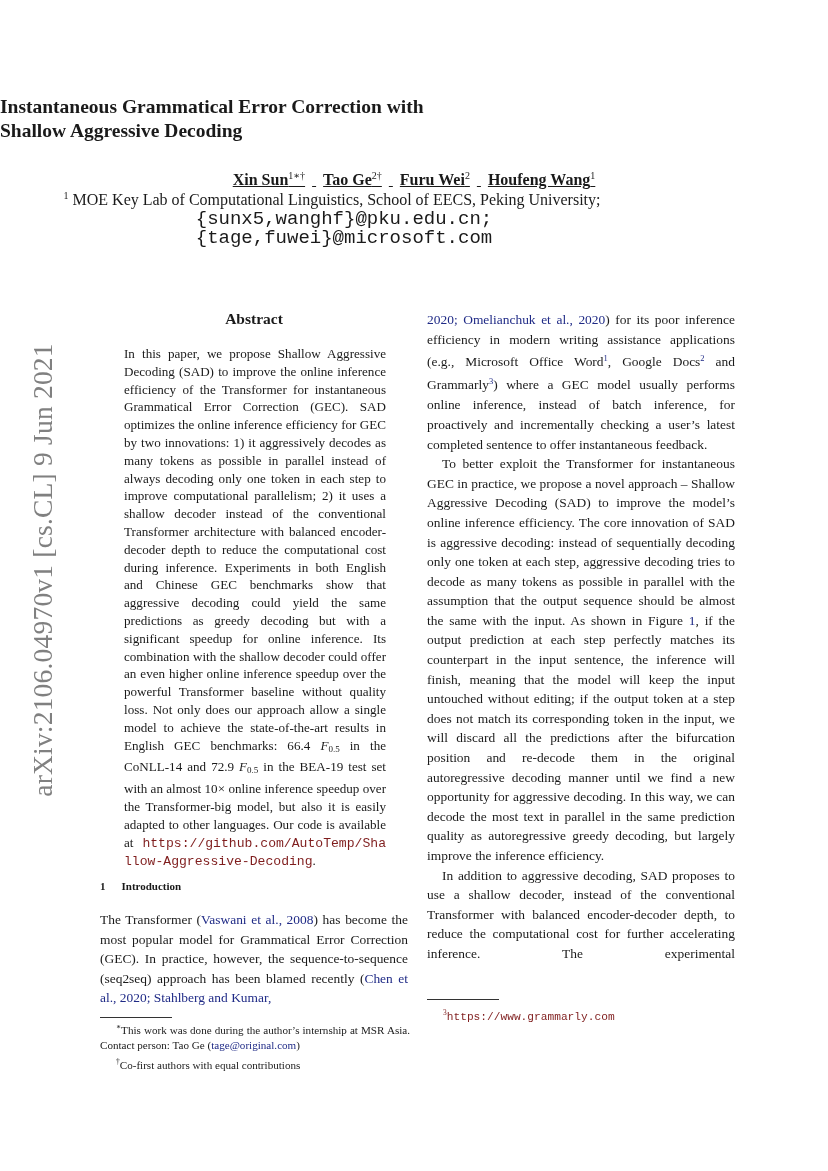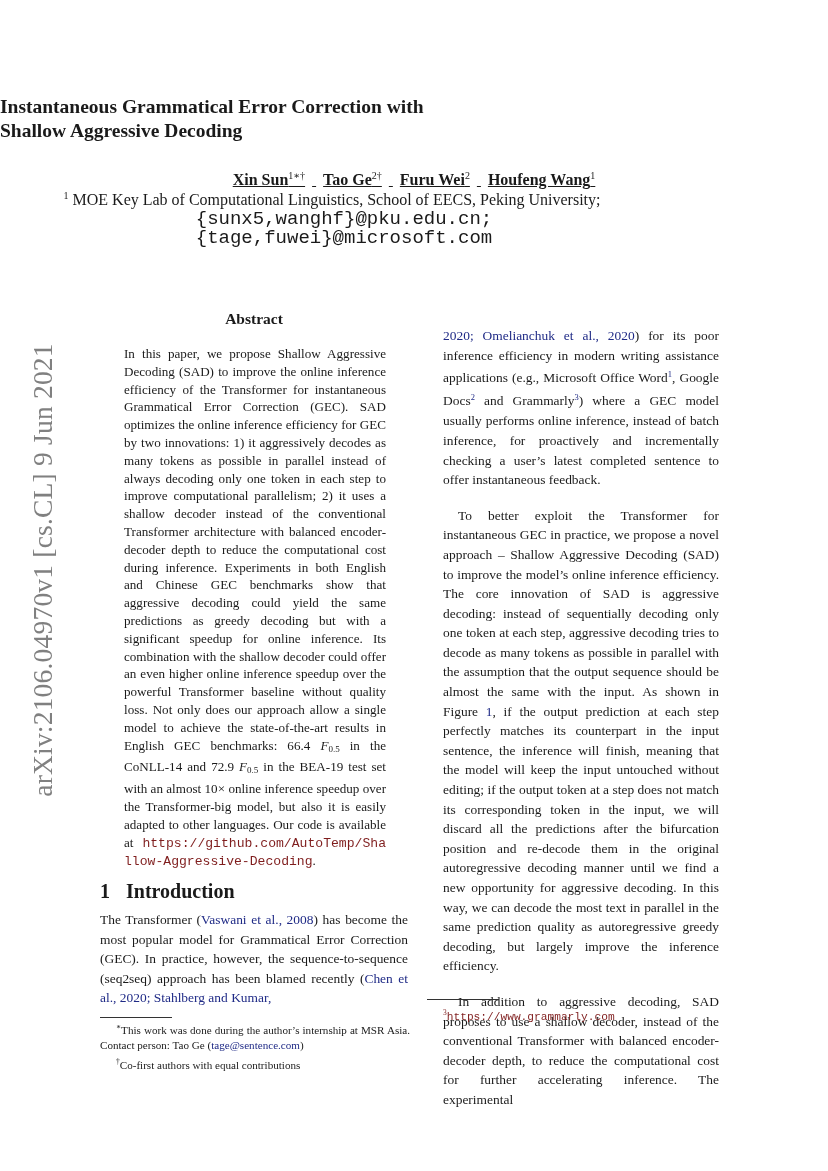--- a/index.html
+++ b/index.html
@@ -18,31 +18,31 @@
   #authors { position: absolute; left: 0; width: 828px; top: 166px; text-align: center;
              font-weight: bold; font-size: 16px; line-height: 20px; text-decoration: underline; }
   #authors .author { margin: 0 7px; }
   #authors sup { font-size: 10px; font-weight: normal; }
   #affil { position: absolute; left: 0; width: 664px; top: 186px; text-align: center; font-size: 16px; line-height: 19.5px; }
   #affil sup { font-size: 10px; }
   #affil .mono { font-size: 19px; padding-left: 24px; }
 
   #abstract-heading { position: absolute; left: 100px; width: 308px; top: 310px; text-align: center; font-weight: bold; font-size: 15.5px; }
   #abstract-body { position: absolute; left: 124px; width: 262px; top: 345px; font-size: 13.1px; line-height: 17.8px; text-align: justify; }
-  #intro-heading { position: absolute; left: 100px; top: 880px; font-weight: bold; font-size: 20px; }
+  #intro-heading { position: absolute; left: 100px; top: 880px; font-weight: bold; font-size: 11px; }
   #intro-heading .num { margin-right: 16px; }
   #intro-body { position: absolute; left: 100px; width: 308px; top: 910px; font-size: 13.45px; line-height: 19.5px; text-align: justify; }
 
   .fn-rule { position: absolute; width: 72px; height: 0; border-top: 1px solid #333; }
   #fn-left { position: absolute; left: 100px; width: 310px; top: 1019px; font-size: 11.1px; line-height: 15.5px; text-align: justify; }
   #fn-left .fn { text-indent: 16px; }
   #fn-left sup { font-size: 7.5px; }
 
   #right-body { position: absolute; left: 427px; width: 308px; top: 310px; font-size: 13.45px; line-height: 19.6px; text-align: justify; }
-  #right-body p { margin: 16px; }
+  #right-body p { margin: 0; }
   #right-body p.indent { text-indent: 15px; }
   #right-body sup { font-size: 8.5px; }
 
   #fn-right { position: absolute; left: 427px; width: 310px; top: 1005px; font-size: 11.2px; line-height: 15.5px; }
   #fn-right .fn { text-indent: 16px; }
   #fn-right sup { font-size: 7.5px; font-family: "Liberation Serif", serif; }
   i { font-style: italic; }
   .sub { font-size: 9px; vertical-align: -2px; font-style: normal; }
 </style>
 </head>
@@ -72,21 +72,21 @@
 
 <div id="abstract-heading">Abstract</div>
 <div id="abstract-body"><span>In this paper, we propose Shallow Aggressive Decoding (SAD) to improve the online inference efficiency of the Transformer for instantaneous Grammatical Error Correction (GEC). SAD optimizes the online inference efficiency for GEC by two innovations: 1) it aggressively decodes as many tokens as possible in parallel instead of always decoding only one token in each step to improve computational parallelism; 2) it uses a shallow decoder instead of the conventional Transformer architecture with balanced encoder-decoder depth to reduce the computational cost during inference. Experiments in both English and Chinese GEC benchmarks show that aggressive decoding could yield the same predictions as greedy decoding but with a significant speedup for online inference. Its combination with the shallow decoder could offer an even higher online inference speedup over the powerful Transformer baseline without quality loss. Not only does our approach allow a single model to achieve the state-of-the-art results in English GEC benchmarks: 66.4 </span><i><span>F</span><span class="sub">0.5</span></i><span> in the CoNLL-14 and 72.9 </span><i><span>F</span><span class="sub">0.5</span></i><span> in the BEA-19 test set with an almost 10× online inference speedup over the Transformer-big model, but also it is easily adapted to other languages. Our code is available at </span><span class="monolink" style="word-break: break-all;">https://github.com/AutoTemp/Shallow-Aggressive-Decoding</span><span>.</span></div>
 
 <div id="intro-heading"><span class="num">1</span><span>Introduction</span></div>
 
 <div id="intro-body"><span>The Transformer (</span><a class="link">Vaswani et al., 2008</a><span>) has become the most popular model for Grammatical Error Correction (GEC). In practice, however, the sequence-to-sequence (seq2seq) approach has been blamed recently (</span><a class="link">Chen et al., 2020</a><span class="link">; </span><a class="link">Stahlberg and Kumar,</a></div>
 
 <div class="fn-rule" style="left:100px; top:1017px;"></div>
 <div id="fn-left">
-  <div class="fn"><sup>∗</sup><span>This work was done during the author’s internship at MSR Asia. Contact person: Tao Ge (</span><a class="link">tage@sentence.com</a><span>)</span></div>
+  <div class="fn"><sup>∗</sup><span>This work was done during the author’s internship at MSR Asia. Contact person: Tao Ge (</span><a class="link">tage@original.com</a><span>)</span></div>
   <div class="fn"><sup>†</sup><span>Co-first authors with equal contributions</span></div>
 </div>
 
 <div id="right-body">
   <p><a class="link">2020</a><span class="link">; </span><a class="link">Omelianchuk et al., 2020</a><span>) for its poor inference efficiency in modern writing assistance applications (e.g., Microsoft Office Word</span><sup><a class="link">1</a></sup><span>, Google Docs</span><sup><a class="link">2</a></sup><span> and Grammarly</span><sup><a class="link">3</a></sup><span>) where a GEC model usually performs online inference, instead of batch inference, for proactively and incrementally checking a user’s latest completed sentence to offer instantaneous feedback.</span></p>
   <p class="indent"><span>To better exploit the Transformer for instantaneous GEC in practice, we propose a novel approach – Shallow Aggressive Decoding (SAD) to improve the model’s online inference efficiency. The core innovation of SAD is aggressive decoding: instead of sequentially decoding only one token at each step, aggressive decoding tries to decode as many tokens as possible in parallel with the assumption that the output sequence should be almost the same with the input. As shown in Figure </span><a class="link">1</a><span>, if the output prediction at each step perfectly matches its counterpart in the input sentence, the inference will finish, meaning that the model will keep the input untouched without editing; if the output token at a step does not match its corresponding token in the input, we will discard all the predictions after the bifurcation position and re-decode them in the original autoregressive decoding manner until we find a new opportunity for aggressive decoding. In this way, we can decode the most text in parallel in the same prediction quality as autoregressive greedy decoding, but largely improve the inference efficiency.</span></p>
   <p class="indent" style="text-align-last: justify;"><span>In addition to aggressive decoding, SAD proposes to use a shallow decoder, instead of the conventional Transformer with balanced encoder-decoder depth, to reduce the computational cost for further accelerating inference. The experimental</span></p>
 </div>
 
 <div class="fn-rule" style="left:427px; top:999px;"></div>

